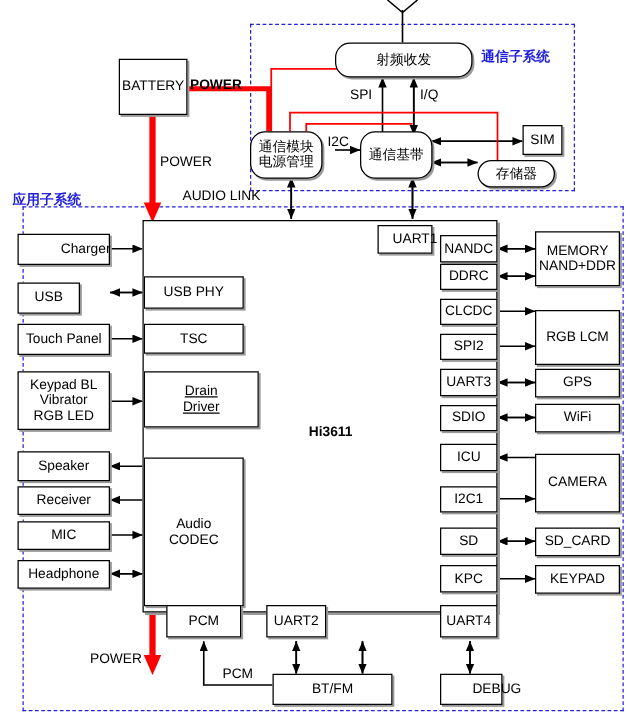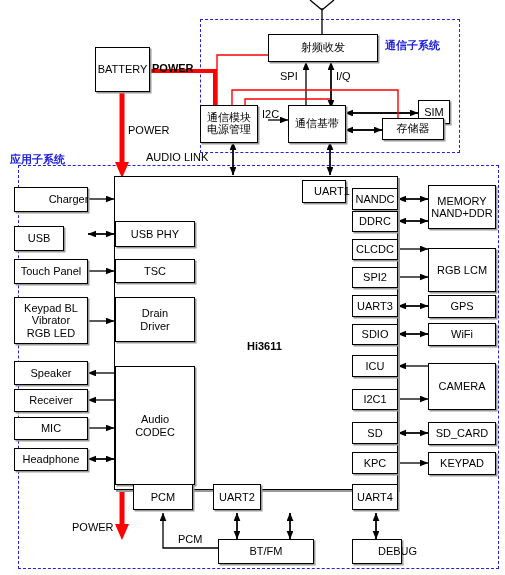--- a/index.html
+++ b/index.html
@@ -3,21 +3,21 @@
 <meta charset="utf-8">
 <style>
   html,body{margin:0;padding:0;background:#ffffff;}
   body{width:505px;height:575px;font-family:"Liberation Sans",sans-serif;}
   #stage{position:relative;width:505px;height:575px;overflow:hidden;}
 
   .box{position:absolute;box-sizing:border-box;border:1px solid #000;
        background:#fff;display:flex;align-items:center;justify-content:center;
        text-align:center;color:#000;font-size:11px;line-height:1.12;
        box-shadow:1.5px 1.5px 0 0 #9a9a9a;}
-  .box.cn{font-family:"DejaVu Sans",sans-serif;font-size:11px;}
+  .box.cn{font-family:"DejaVu Sans",sans-serif;font-size:11px;border-radius:12px;}
   .chip{position:absolute;box-sizing:border-box;border:1px solid #000;background:#fff;
         box-shadow:2px 2px 0 0 #9a9a9a;}
   .chiplabel{position:absolute;font-size:11px;font-weight:bold;color:#000;}
 
   .dashed{position:absolute;box-sizing:border-box;border:1px dashed #2222dd;background:transparent;}
   .sublabel{position:absolute;color:#2222dd;font-weight:bold;font-size:11px;
             font-family:"DejaVu Sans",sans-serif;white-space:nowrap;}
 
   .lbl{position:absolute;font-size:11px;color:#000;white-space:nowrap;}
 
@@ -144,38 +144,38 @@
 
   <div class="box cn" style="left:200px;top:105px;width:58px;height:38px;flex-direction:column;">
     <span>通信模块</span>
     <span>电源管理</span>
   </div>
 
   <div class="box cn" style="left:288px;top:105px;width:58px;height:38px;">通信基带</div>
 
   <div class="box" style="left:418px;top:100px;width:32px;height:24px;">SIM</div>
 
-  <div class="box cn" style="left:382px;top:118px;width:62px;height:22px;">存储器</div>
+  <div class="box cn" style="left:382px;top:128px;width:62px;height:22px;">存储器</div>
 
   <div class="lbl" style="left:280px;top:70px;">SPI</div>
   <div class="lbl" style="left:336px;top:70px;">I/Q</div>
   <div class="lbl" style="left:262px;top:108px;">I2C</div>
 
   <div class="box" style="left:95px;top:47px;width:55px;height:45px;">BATTERY</div>
   <div class="lbl" style="left:152px;top:62px;font-weight:bold;">POWER</div>
   <div class="lbl" style="left:128px;top:124px;">POWER</div>
   <div class="lbl" style="left:72px;top:521px;">POWER</div>
   <div class="lbl" style="left:146px;top:151px;">AUDIO LINK</div>
 
   <div class="chip" style="left:114px;top:176px;width:284px;height:314px;"></div>
   <div class="chiplabel" style="left:247px;top:340px;">Hi3611</div>
 
   <div class="box" style="left:115px;top:221px;width:80px;height:26px;">USB PHY</div>
   <div class="box" style="left:115px;top:259px;width:80px;height:24px;">TSC</div>
-  <div class="box" style="left:115px;top:297px;width:80px;height:45px;flex-direction:column;">
+  <div class="box" style="left:115px;top:297px;width:92px;height:45px;flex-direction:column;text-decoration:underline;">
     <span>Drain</span>
     <span>Driver</span>
   </div>
   <div class="box" style="left:115px;top:366px;width:80px;height:119px;flex-direction:column;">
     <span>Audio</span>
     <span>CODEC</span>
   </div>
 
   <div class="box" style="left:302px;top:180px;width:44px;height:23px;padding-left:16px;">UART1</div>
 

